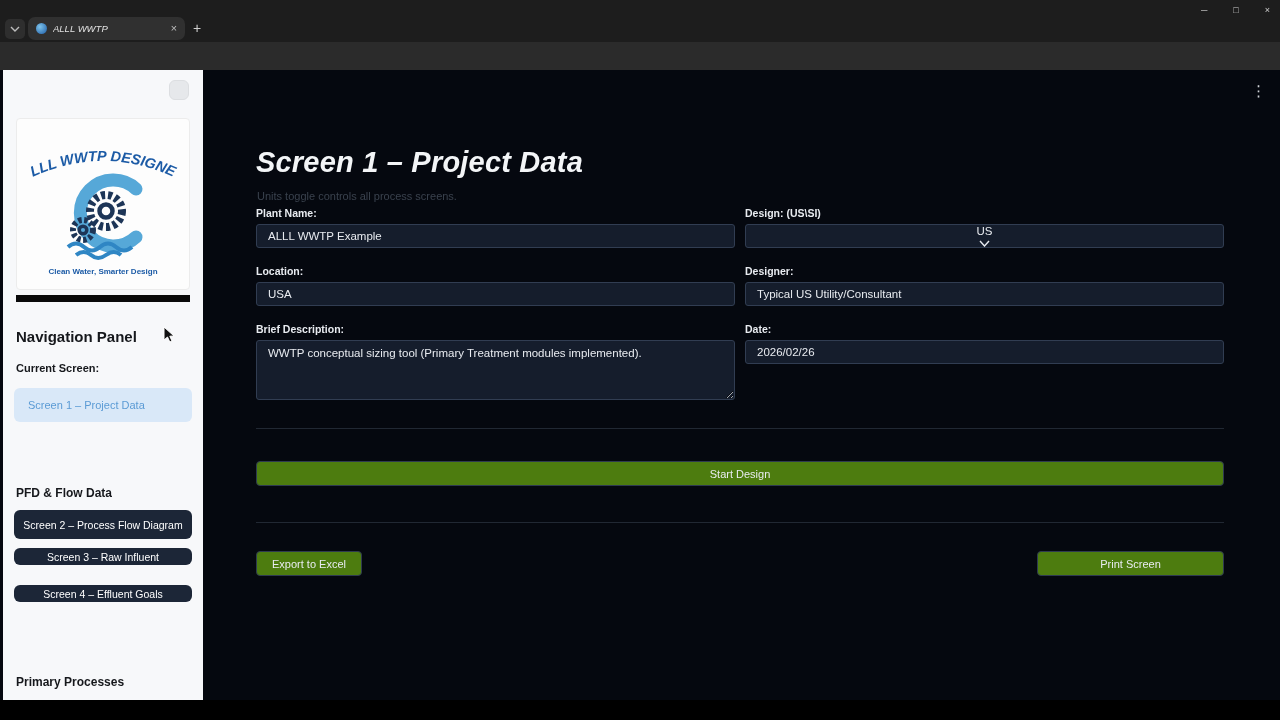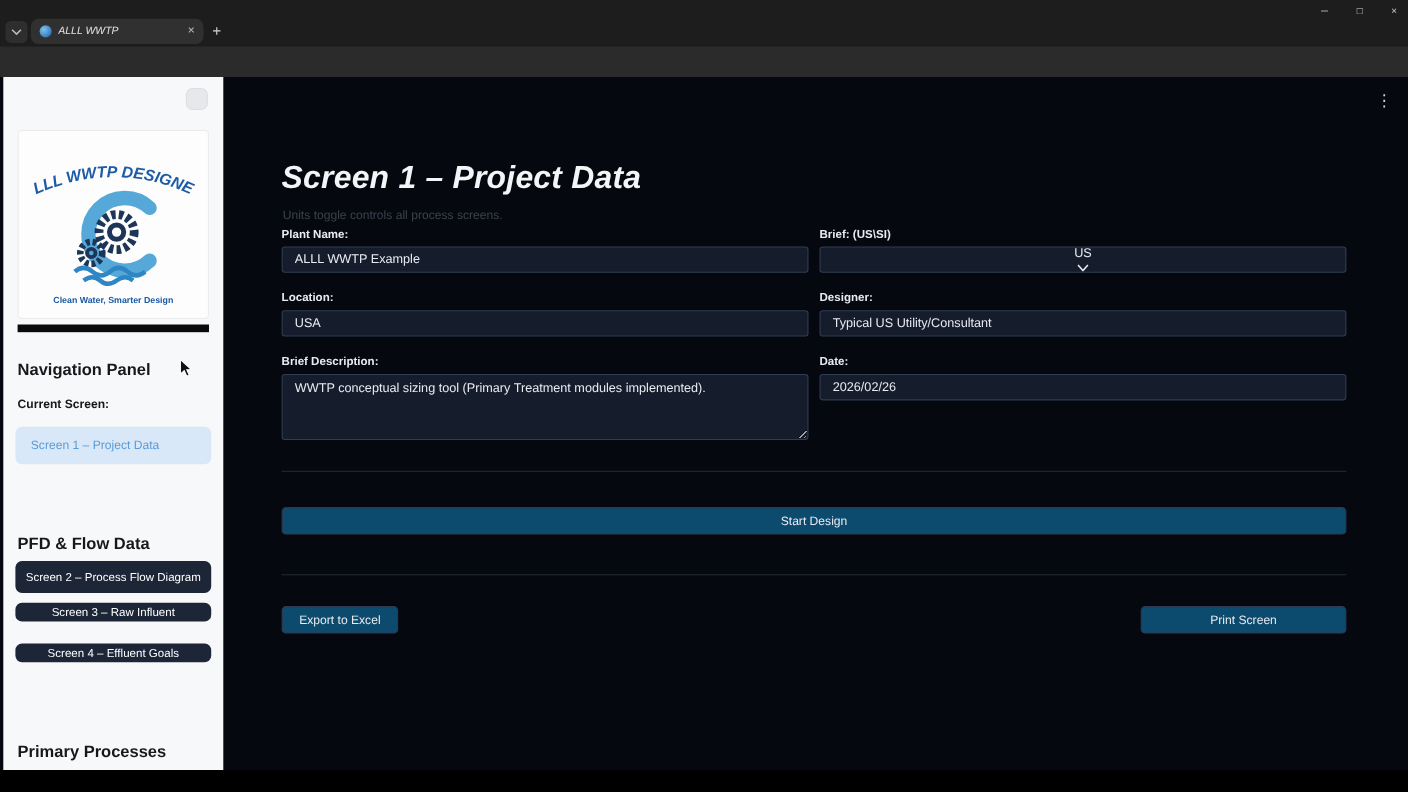--- a/index.html
+++ b/index.html
@@ -47,39 +47,39 @@
     background:#e6e8eb; border:1px solid #dcdee1; border-radius:6px; }
   .logo-card { position:absolute; left:13px; top:48px; width:174px; height:172px; background:#fdfdfd;
     border:1px solid #ececec; border-radius:4px; text-align:center; padding-top:4px; }
   .logo-tagline { font-size:8px; font-weight:bold; color:#1c5ba6; margin-top:2px; }
   .logo-blackbar { position:absolute; left:13px; top:225px; width:174px; height:7px; background:#0a0a0a; }
   .nav-title { position:absolute; left:13px; top:258px; font-size:15px; font-weight:bold; color:#16181c; }
   .current-label { position:absolute; left:13px; top:292px; font-size:11px; font-weight:bold; color:#16181c; }
   .current-item { position:absolute; left:11px; top:318px; width:178px; height:34px;
     background:#d9e8f8; border-radius:6px; display:flex; align-items:center; padding-left:14px;
     font-size:11px; color:#5b9bd5; }
-  .section-label { position:absolute; left:13px; font-size:15px; font-weight:bold; color:#16181c; }
+  .section-label { position:absolute; left:13px; font-size:12px; font-weight:bold; color:#16181c; }
   .side-btn { position:absolute; left:11px; width:178px; height:17px; background:#1c2637;
     border-radius:6px; color:#fff; font-size:10.5px; display:flex; align-items:center;
     justify-content:center; }
 
   
   .kebab { position:absolute; left:1251px; top:12px; color:#d0d3d8; font-size:15px; }
   .page-title { position:absolute; left:256px; top:76px; font-size:29px; font-weight:bold;
     font-style:italic; color:#f3f5f7; letter-spacing:.2px; }
   .page-subtitle { position:absolute; left:257px; top:120px; font-size:11px; color:#3a424e;text-align:right; }
   .form-grid { position:absolute; left:256px; top:137px; width:968px; display:grid;
     grid-template-columns:1fr 1fr; column-gap:10px; row-gap:17px; }
   .fgroup label { display:block; font-size:10.5px; font-weight:bold; color:#e8ebf0; margin-bottom:5px; }
   .control { width:100%; height:24px; background:#151d2c; border:1px solid #313d52; border-radius:3px;
     color:#e8ebf0; font-size:11.5px; padding:0 11px; font-family:"Liberation Sans", sans-serif; }
   textarea.control { height:60px; padding-top:6px; }
   .select { display:flex; align-items:center; justify-content:space-between;flex-direction:column; }
   .hrule { position:absolute; left:256px; width:968px; height:1px; background:#212833; }
-  .btn { background:#0c4a6e; border:1px solid #2e3a50; border-radius:4px; color:#e8ebf0;
+  .btn { background:#4d7c0f; border:1px solid #2e3a50; border-radius:4px; color:#e8ebf0;
     font-size:11px; display:flex; align-items:center; justify-content:center; }
   .start-btn { position:absolute; left:256px; top:391px; width:968px; height:25px; }
   .export-btn { position:absolute; left:256px; top:481px; width:106px; height:25px; }
   .print-btn { position:absolute; left:1037px; top:481px; width:187px; height:25px; }
   .cursor { position:absolute; left:163px; top:256px; pointer-events:none; }
 </style>
 </head>
 <body>
 
 <div class="screen">
@@ -179,21 +179,21 @@
     <span class="kebab">⋮</span>
     <h1 class="page-title">Screen 1 – Project Data</h1>
     <div class="page-subtitle">Units toggle controls all process screens.</div>
 
     <div class="form-grid">
       <div class="fgroup">
         <label>Plant Name:</label>
         <input class="control" value="ALLL WWTP Example" style="">
       </div>
       <div class="fgroup">
-        <label>Brief: (US\SI)</label>
+        <label>Design: (US\SI)</label>
         <div class="control select">
           <span>US</span>
           <svg width="11" height="7" viewBox="0 0 11 7">
               <polyline points="1,1 5.5,6 10,1" fill="none" stroke="#e8ebf0" stroke-width="1.4"></polyline>
             </svg>
         </div>
       </div>
       <div class="fgroup">
         <label>Location:</label>
         <input class="control" value="USA" style="">

